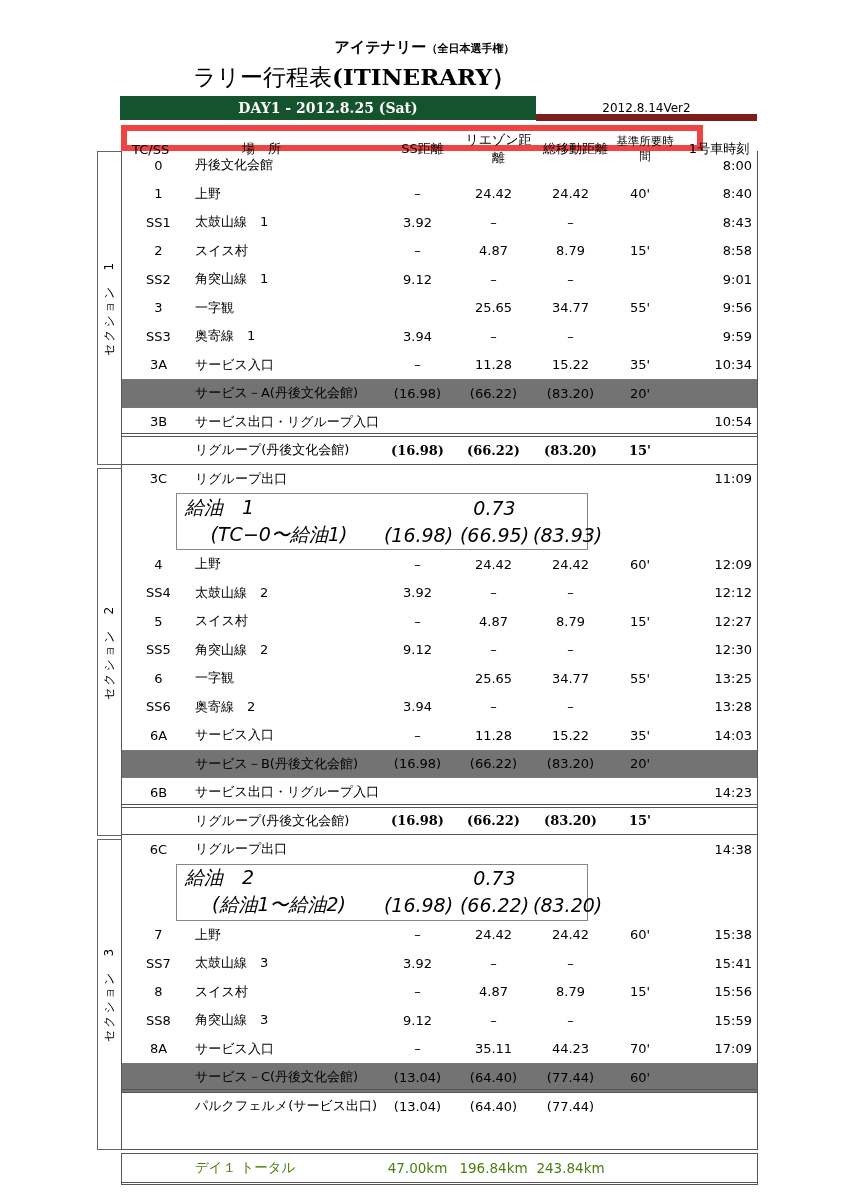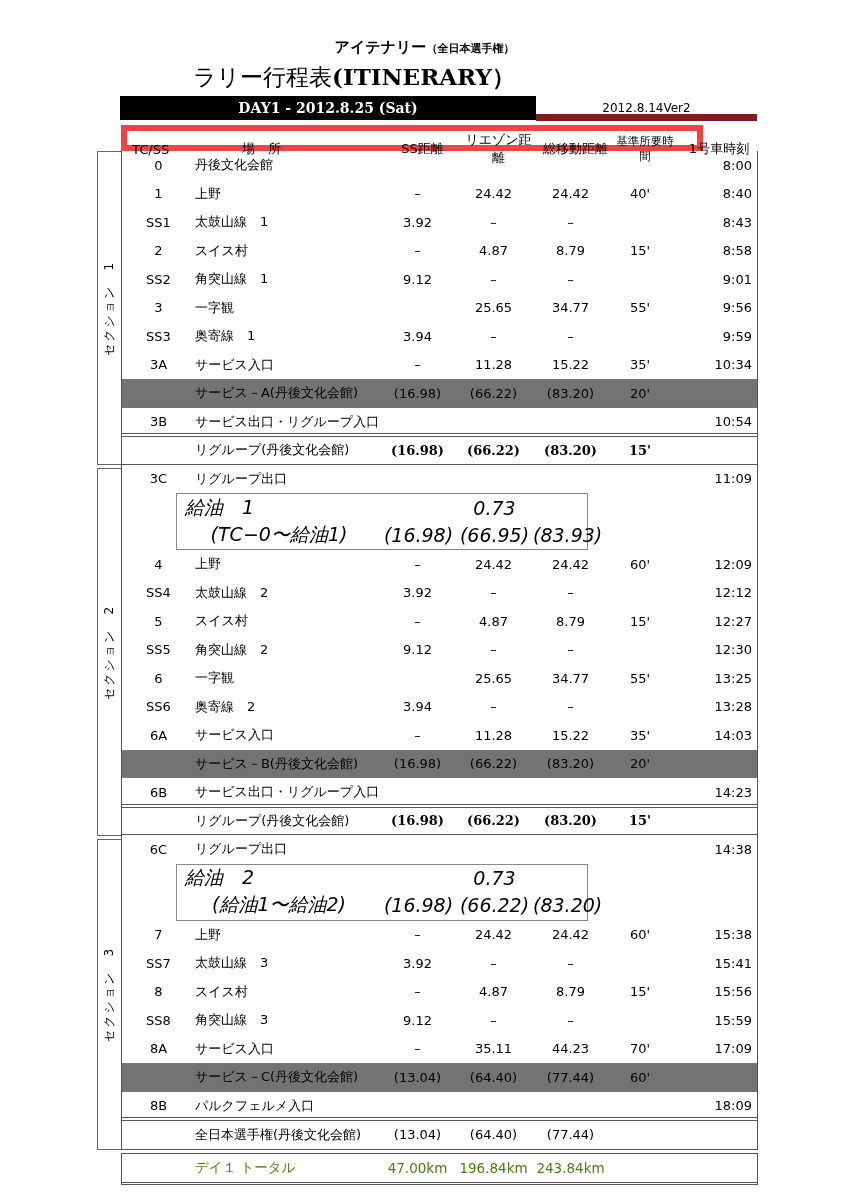--- a/index.html
+++ b/index.html
@@ -6,21 +6,21 @@
   body{width:849px;height:1200px;position:relative;font-family:"DejaVu Sans","Liberation Sans",sans-serif;color:#000;}
   .page{position:absolute;top:0;left:0;width:849px;height:1200px;background:#fff;overflow:hidden;}
 
   .appendix{position:absolute;top:11px;left:0;width:849px;text-align:center;font-size:15px;font-weight:bold;letter-spacing:1px;}
   .subtitle{position:absolute;top:37px;left:0;width:849px;text-align:center;font-weight:bold;}
   .subtitle .big{font-size:15px;}
   .subtitle .small{font-size:11px;}
   .main-title{position:absolute;top:62px;left:193px;font-family:"DejaVu Serif","Liberation Serif",serif;font-size:23px;}
   .main-title .en{font-weight:bold;}
 
-  .banner{position:absolute;top:96px;left:120px;width:416px;height:24px;background:#000000;color:#fff;
+  .banner{position:absolute;top:96px;left:120px;width:416px;height:24px;background:#14532d;color:#fff;
           font-family:"DejaVu Serif","Liberation Serif",serif;font-weight:bold;font-size:14px;
           text-align:center;line-height:24px;}
   .version{position:absolute;top:96px;left:536px;width:221px;height:25px;border-bottom:7px solid #7f1d1d;
            text-align:center;font-size:12px;line-height:25px;box-sizing:border-box;}
 
   .grid7{display:grid;grid-template-columns:73px 185px 75px 77px 77px 62px 86px;align-items:center;}
 
   .header-row{position:absolute;top:125px;left:121px;width:582px;height:26px;border:6px solid #ef4444;
               box-sizing:border-box;font-size:13px;}
   .header-row .h{text-align:center;}
@@ -385,32 +385,23 @@
       </div>
       <div class="row grid7 service">
         <div class="tc"></div>
         <div class="place">サービス－C(丹後文化会館)</div>
         <div class="val">(13.04)</div>
         <div class="val">(64.40)</div>
         <div class="val">(77.44)</div>
         <div class="val">60'</div>
         <div class="time"></div>
       </div>
-      <div class="row grid7 normal">
-        <div class="tc">8B</div>
-        <div class="place">パルクフェルメ入口</div>
-        <div class="val"></div>
-        <div class="val"></div>
-        <div class="val"></div>
-        <div class="val"></div>
-        <div class="time">18:09</div>
-      </div>
       <div class="row grid7 parcferme">
         <div class="tc"></div>
-        <div class="place">全日本選手権(丹後文化会館)</div>
+        <div class="place">パルクフェルメ(サービス出口)</div>
         <div class="val">(13.04)</div>
         <div class="val">(64.40)</div>
         <div class="val">(77.44)</div>
         <div class="val"></div>
         <div class="time"></div>
       </div>
     </div>
 
   <div class="total-row grid7">
     <div></div>

